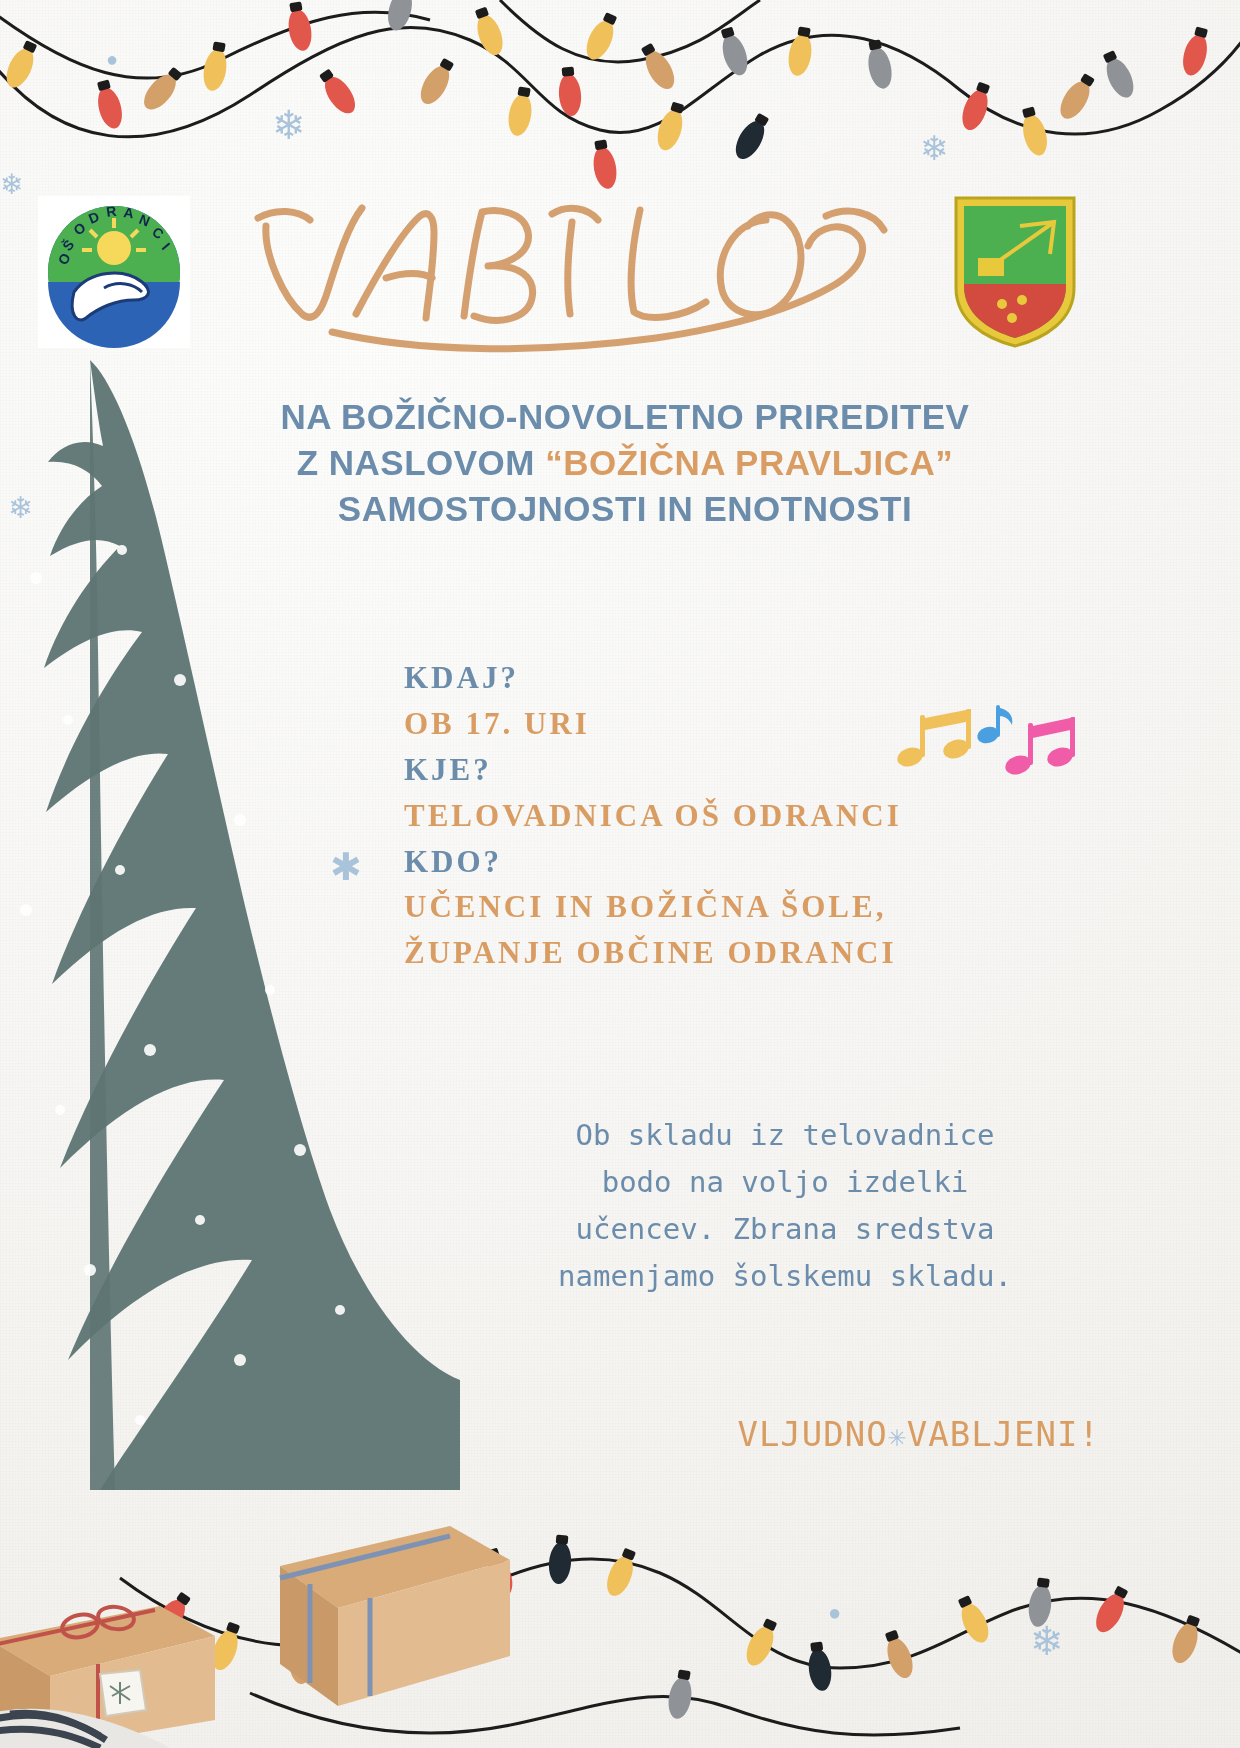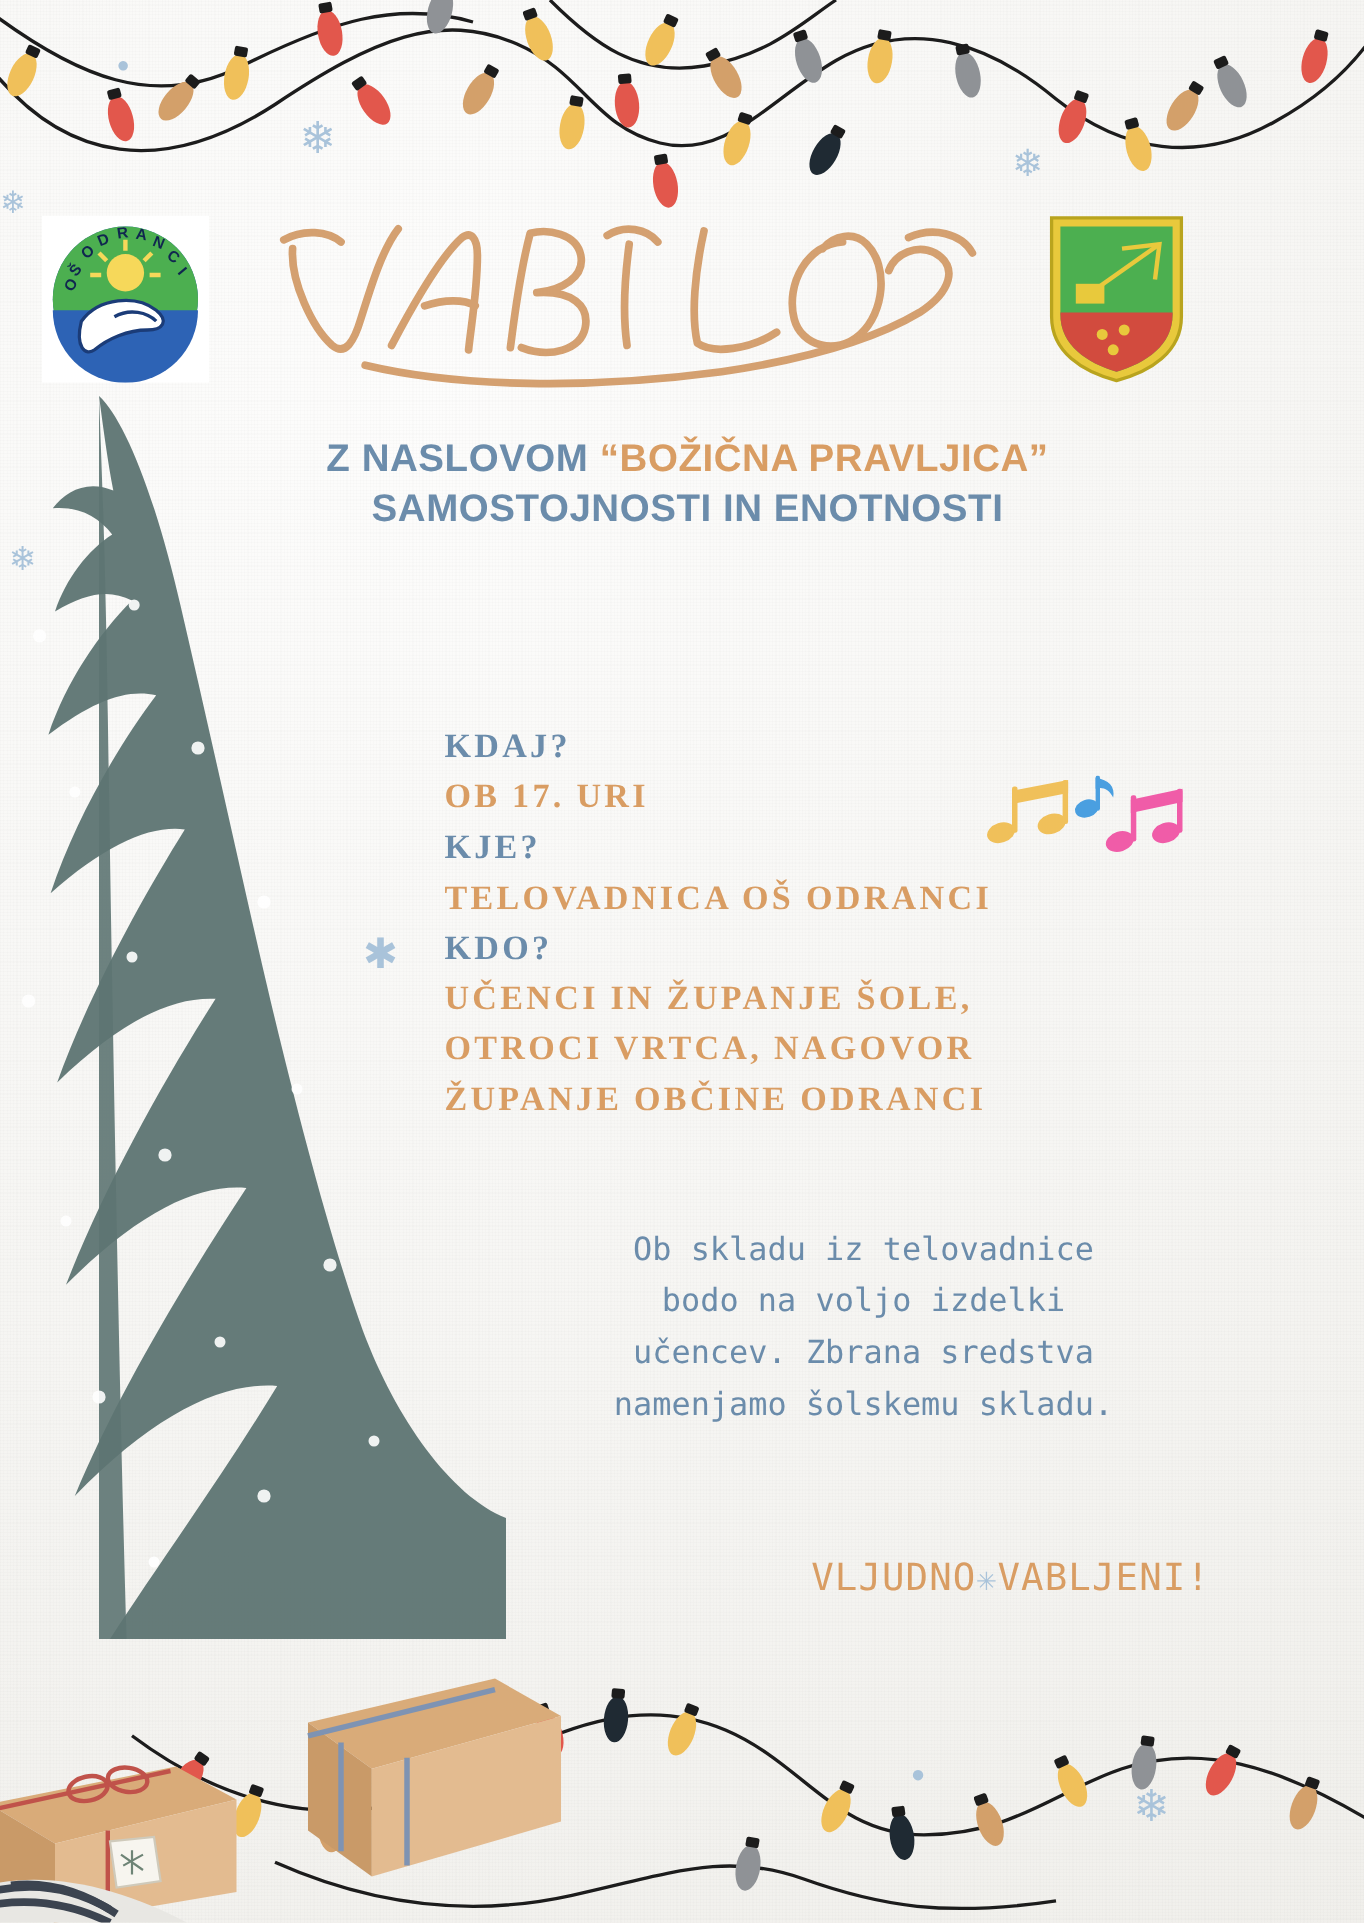--- a/index.html
+++ b/index.html
@@ -475,32 +475,32 @@
 <div class="snowflake sf1">❄</div>
 <div class="snowflake sf2">❄</div>
 <div class="snowflake sf3">❄</div>
 <div class="snowflake sf4">❄</div>
 <div class="snowflake sf5">✱</div>
 <div class="snowflake sf6">❄</div>
 <div class="snowflake sf7">●</div>
 <div class="snowflake sf8">●</div>
 
 <div id="headline">
+  <div class="line l1">NA BOŽIČNO-NOVOLETNO PRIREDITEV</div>
   <div class="line l2"><span>Z NASLOVOM </span><span class="accent">“BOŽIČNA PRAVLJICA”</span></div>
   <div class="line l4">SAMOSTOJNOSTI IN ENOTNOSTI</div>
 </div>
 
 <div id="details">
   <div class="row q">KDAJ?</div>
   <div class="row a">OB 17. URI</div>
   <div class="row q">KJE?</div>
   <div class="row a">TELOVADNICA OŠ ODRANCI</div>
   <div class="row q">KDO?</div>
-  <div class="row a">UČENCI IN ŽUPANJE ŠOLE,</div>
-  <div class="row a">OTROCI  VRTCA,  NAGOVOR</div>
+  <div class="row a">UČENCI IN BOŽIČNA ŠOLE,</div>
   <div class="row a">ŽUPANJE OBČINE ODRANCI</div>
   <svg class="music-notes" width="180" height="70" viewBox="0 0 180 70">
     <g fill="#f0c05a">
       <ellipse cx="14" cy="52" rx="13" ry="9" transform="rotate(-18 14 52)"></ellipse>
       <ellipse cx="60" cy="44" rx="13" ry="9" transform="rotate(-18 60 44)"></ellipse>
       <rect x="24" y="10" width="5" height="42" rx="2"></rect>
       <rect x="70" y="4" width="5" height="40" rx="2"></rect>
       <path d="M24,14 L75,4 L75,16 L24,26 Z"></path>
     </g>
     <g fill="#4a9fe0">

